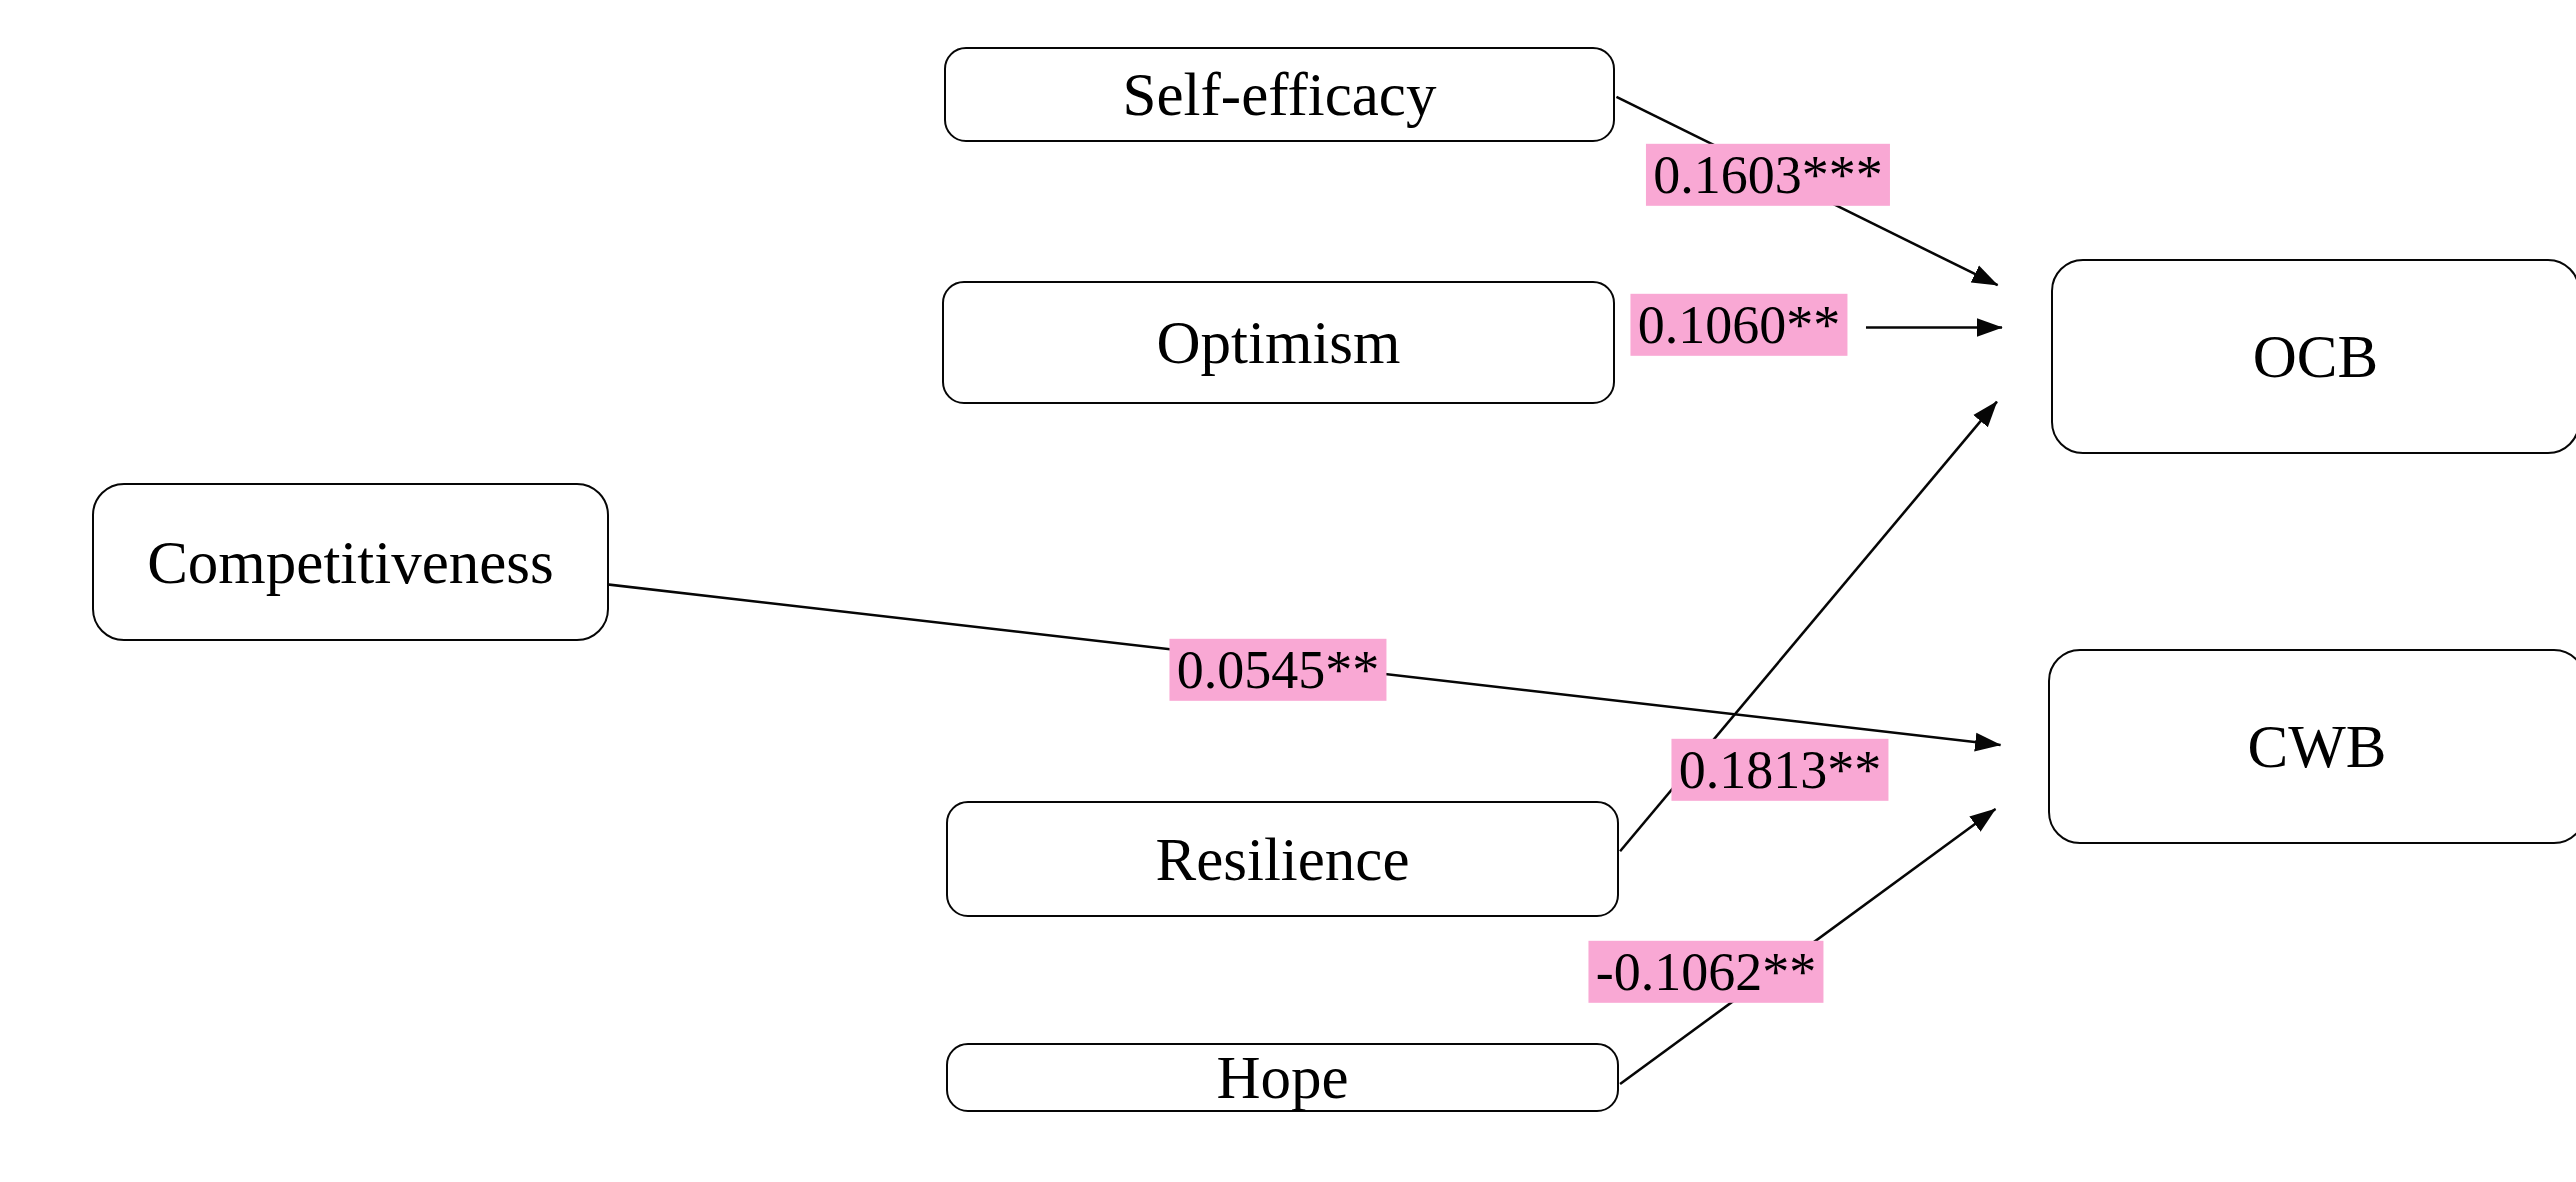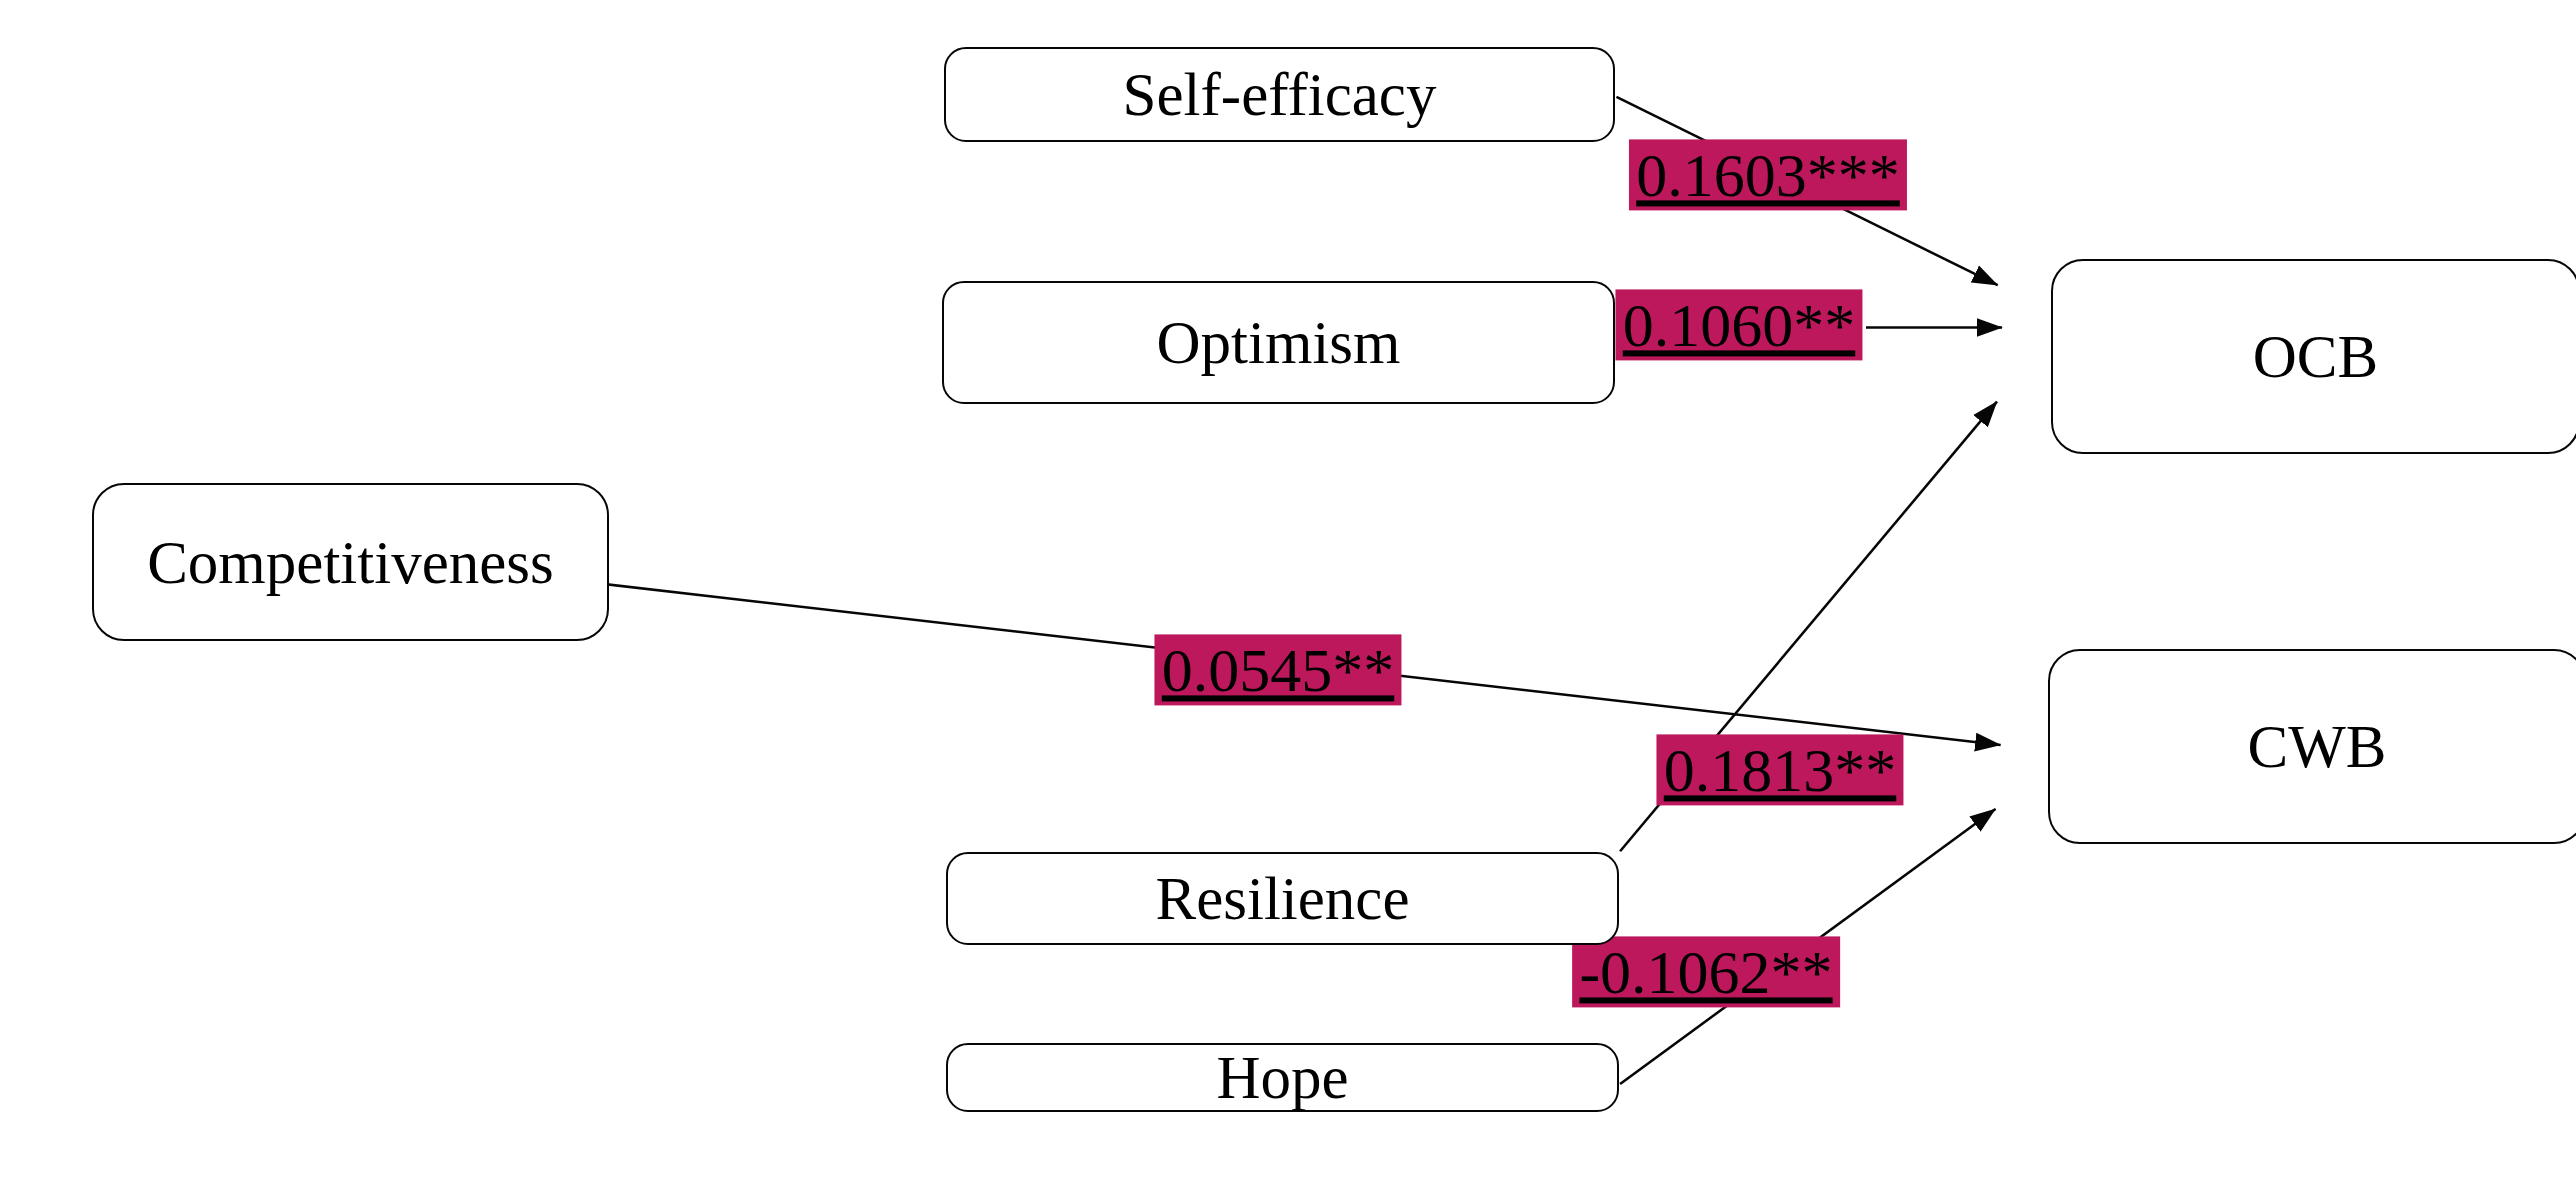--- a/index.html
+++ b/index.html
@@ -34,34 +34,33 @@
     font-size: 61px;
     line-height: 1;
     white-space: nowrap;
   }
   .node.small { border-radius: 22px; }
   .node.large { border-radius: 32px; margin-left: 44px; }
 
   #node-competitiveness { left: 48px;   top: 483px;  width: 517px; height: 158px; }
   #node-self-efficacy   { left: 944px; top: 47px;   width: 671px; height: 95px; }
   #node-optimism        { left: 942px; top: 281px;  width: 673px; height: 123px; }
-  #node-resilience      { left: 946px; top: 852px; width: 673px; height: 93px; }
+  #node-resilience      { left: 946px; top: 801px; width: 673px; height: 116px; }
   #node-hope            { left: 946px; top: 1043px; width: 673px; height: 69px; }
   #node-ocb             { left: 2007px; top: 259px;  width: 529px; height: 195px; }
   #node-cwb             { left: 2004px; top: 649px;  width: 538px; height: 195px; }
 
   .edge-label {
     position: absolute;
     transform: translate(-50%, -50%);
-    background: #be185d;
+    background: #f9a8d4;
     padding: 1.5px 7.3px;
-    font-size: 62px;
+    font-size: 54px;
     line-height: 1.1;
     white-space: nowrap;
-    text-decoration: underline;
   }
   #edge-label-self-efficacy-ocb   { left: 1768px; top: 175px;  }
   #edge-label-optimism-ocb        { left: 1739px; top: 325px;  }
   #edge-label-competitiveness-cwb { left: 1278px; top: 670px;  }
   #edge-label-resilience-ocb      { left: 1780px; top: 770px; }
   #edge-label-hope-cwb            { left: 1706px; top: 972px; }
 </style>
 </head>
 <body>
 

